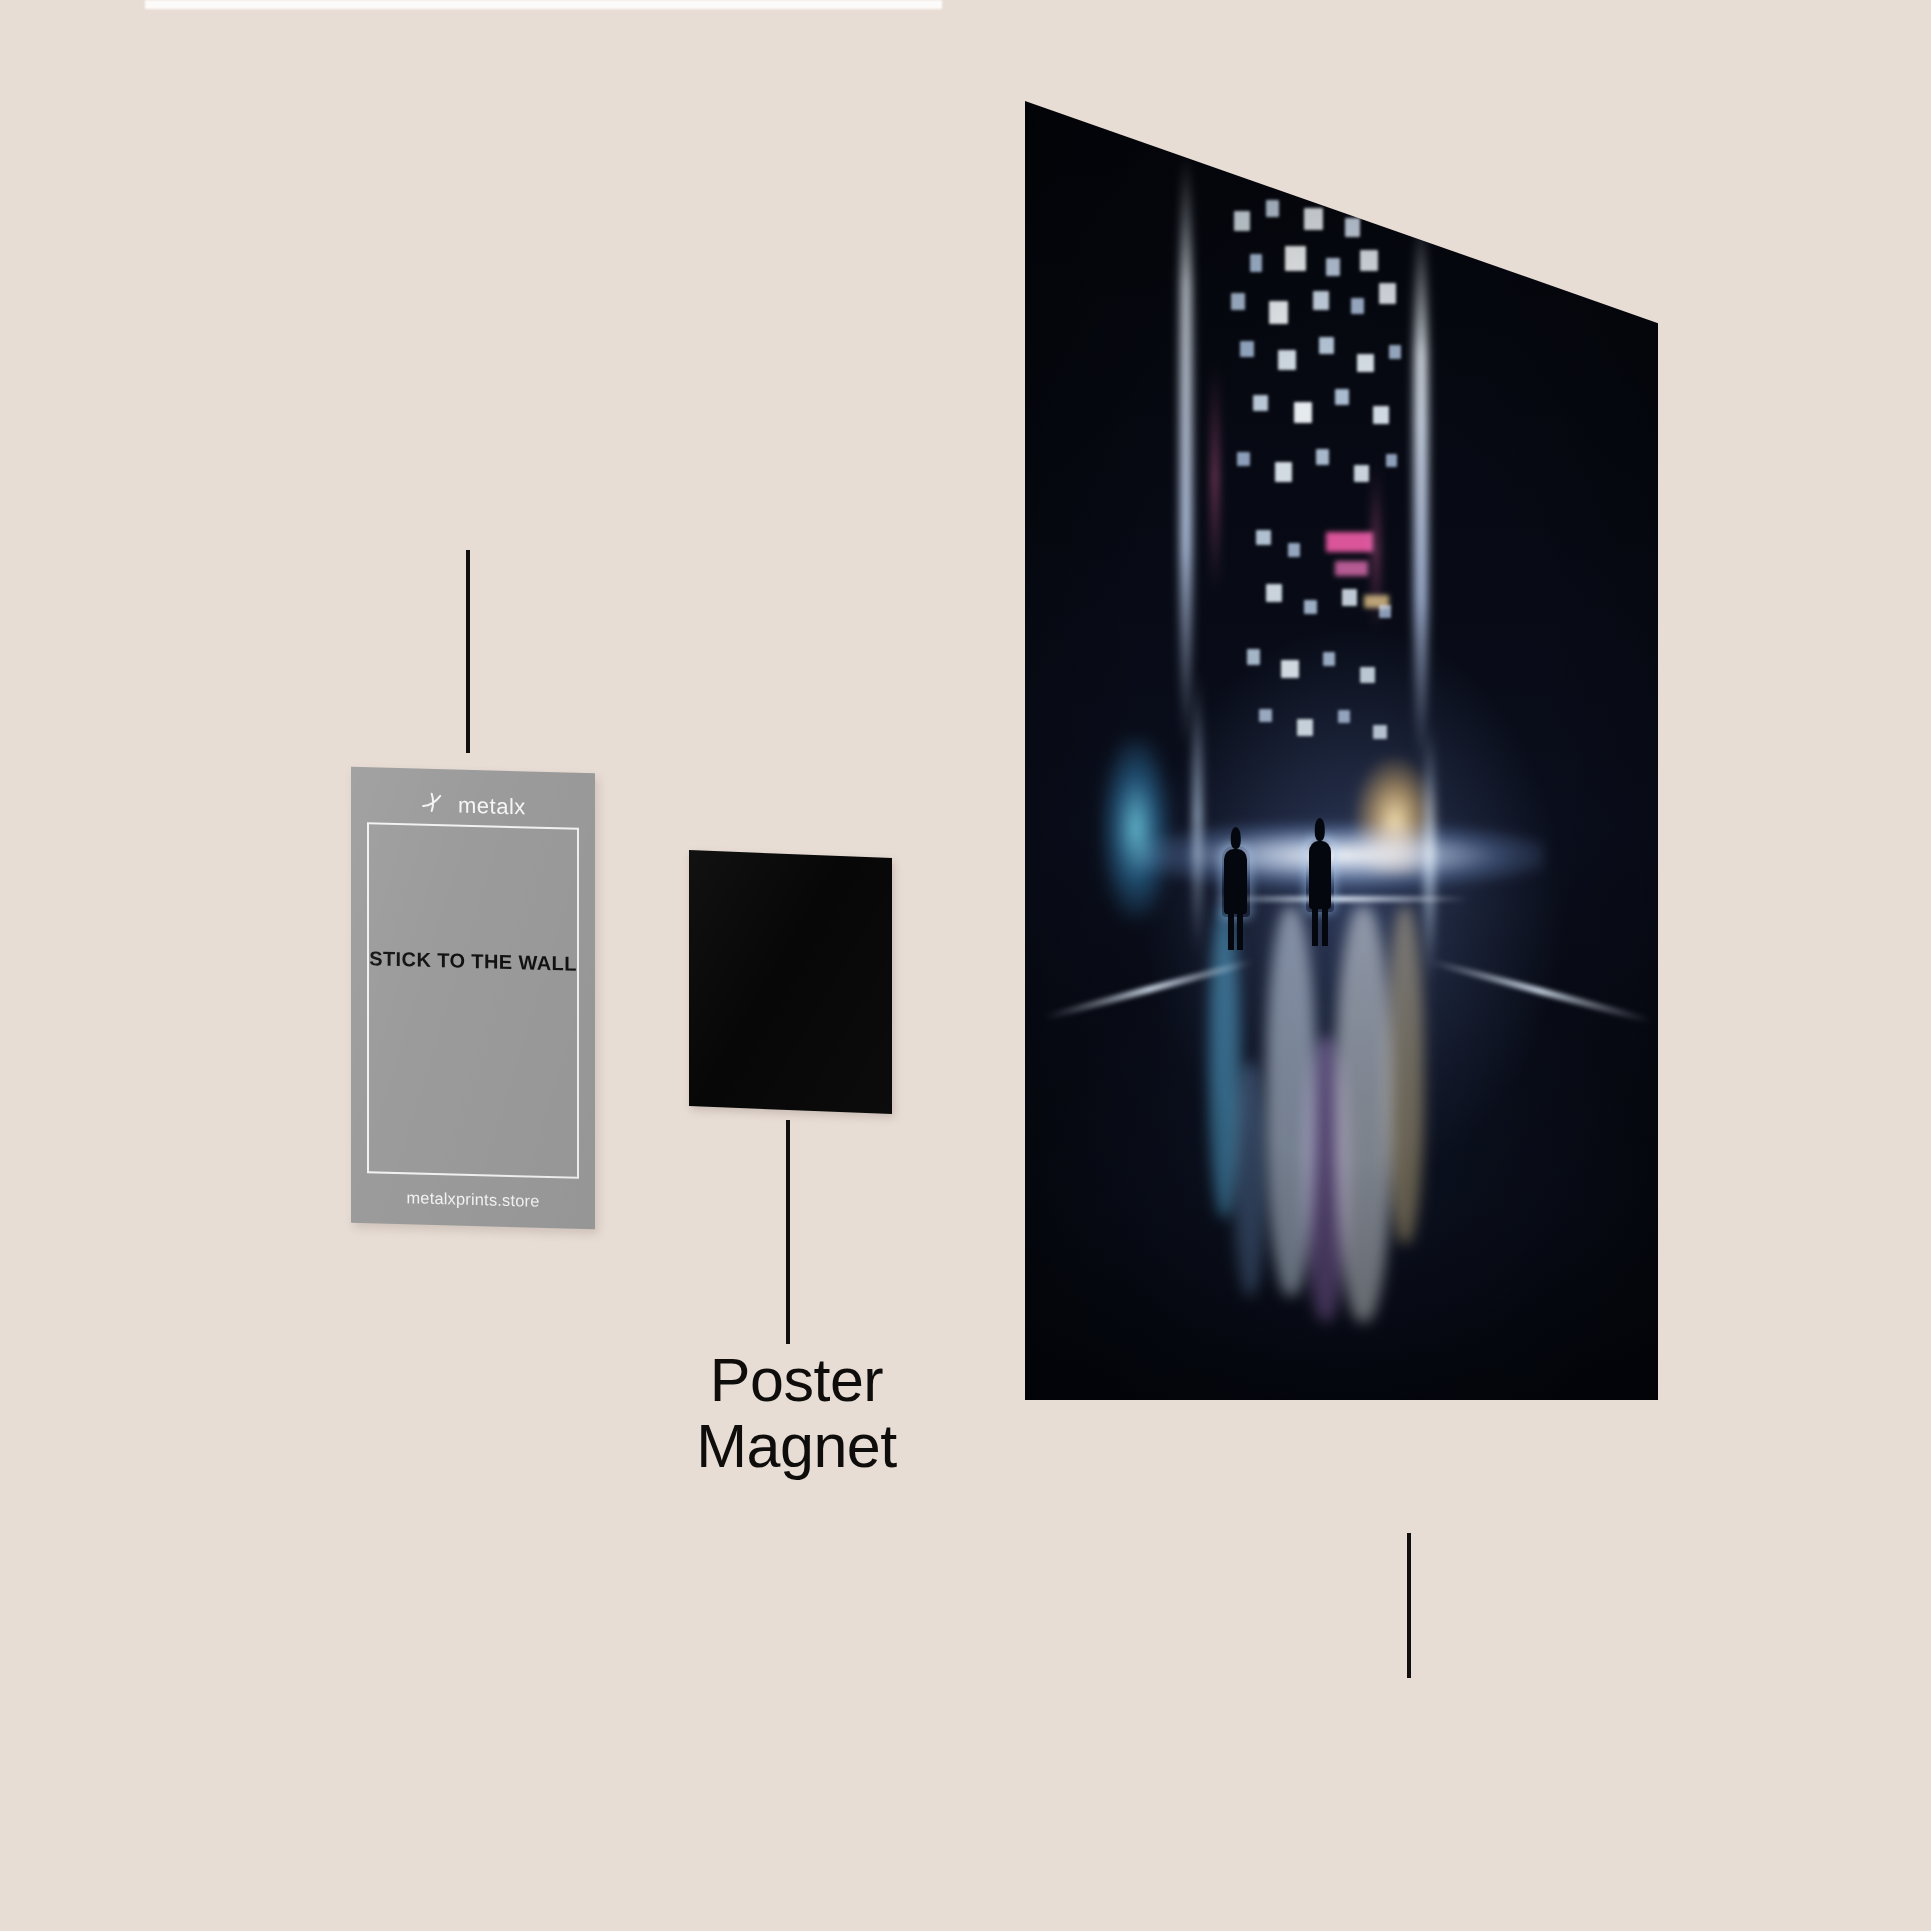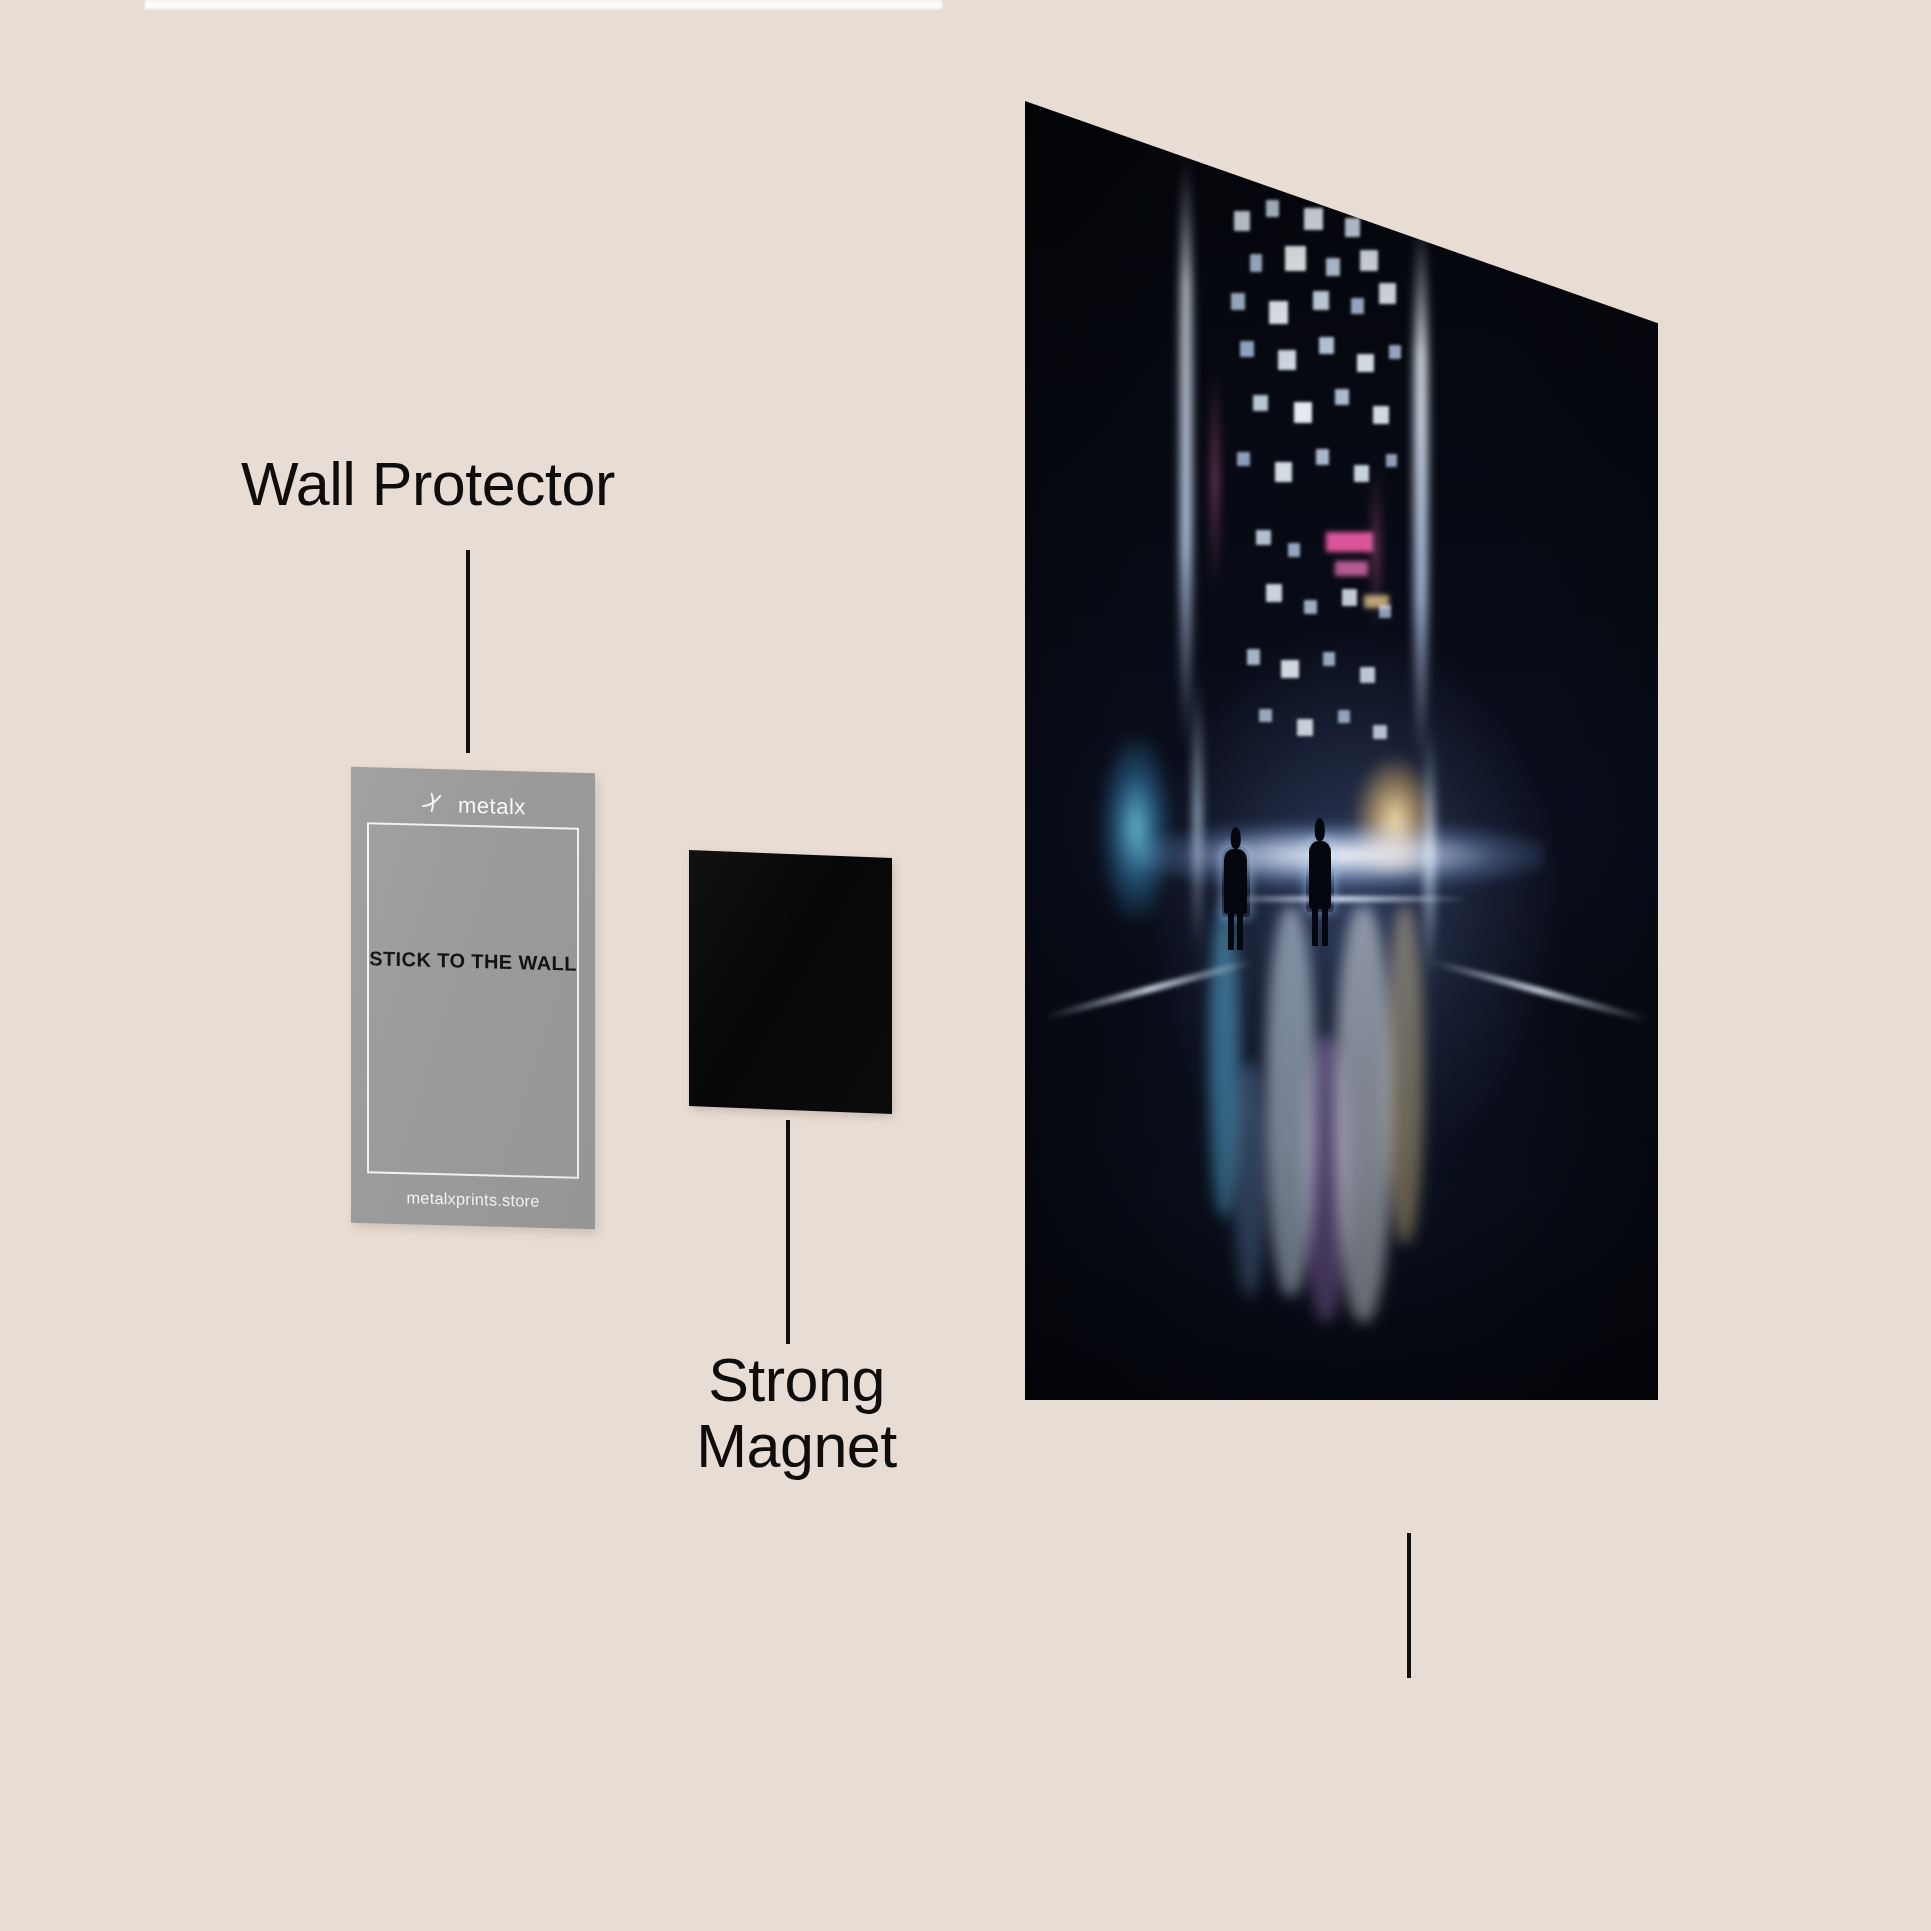--- a/index.html
+++ b/index.html
@@ -331,21 +331,20 @@
     pointer-events: none;
   }
 </style>
 </head>
 <body>
 
 <div id="stage">
 
   <div class="top-strip"></div>
 
-  <div class="callout-label" id="label-wall-protector">Wall Protector</div>
   <div class="leader-line" id="leader-wall-protector"></div>
 
   <div id="wall-protector-card">
     <div class="wp-logo">
       <span class="wp-logo-mark">
         <svg width="31" height="21" viewBox="0 0 32 22" aria-hidden="true">
           <path d="M3 15 C10 15, 15 12, 21 4" stroke="#f4f4f4" stroke-width="2.1" fill="none" stroke-linecap="round"></path>
           <path d="M12 2 C14 8, 14 14, 12 20" stroke="#f4f4f4" stroke-width="2.1" fill="none" stroke-linecap="round"></path>
         </svg>
       </span>
@@ -355,21 +354,21 @@
     <div class="wp-inner-border"></div>
 
     <div class="wp-main-text">STICK TO THE WALL</div>
 
     <div class="wp-url">metalxprints.store</div>
   </div>
 
   <div id="magnet-square"></div>
 
   <div class="leader-line" id="leader-strong-magnet"></div>
-  <div class="callout-label" id="label-strong-magnet">Strong
+  <div class="callout-label" id="label-strong-magnet">Poster
 Magnet</div>
 
   <div id="metal-poster">
     <div class="poster-art">
       <div class="art-sky"></div>
 
       <div class="streak" style="left:24.5%; top:4%;  width:1.9%; height:46%;
                   background:linear-gradient(180deg,rgba(255,255,255,0.0),rgba(235,244,255,0.95) 22%,rgba(200,220,255,0.85) 66%,rgba(120,150,220,0.0));"></div>
       <div class="streak" style="left:26.5%; top:44%; width:1.5%; height:22%;
                   background:linear-gradient(180deg,rgba(255,255,255,0.0),rgba(200,225,255,0.70),rgba(120,150,220,0.0));"></div>

